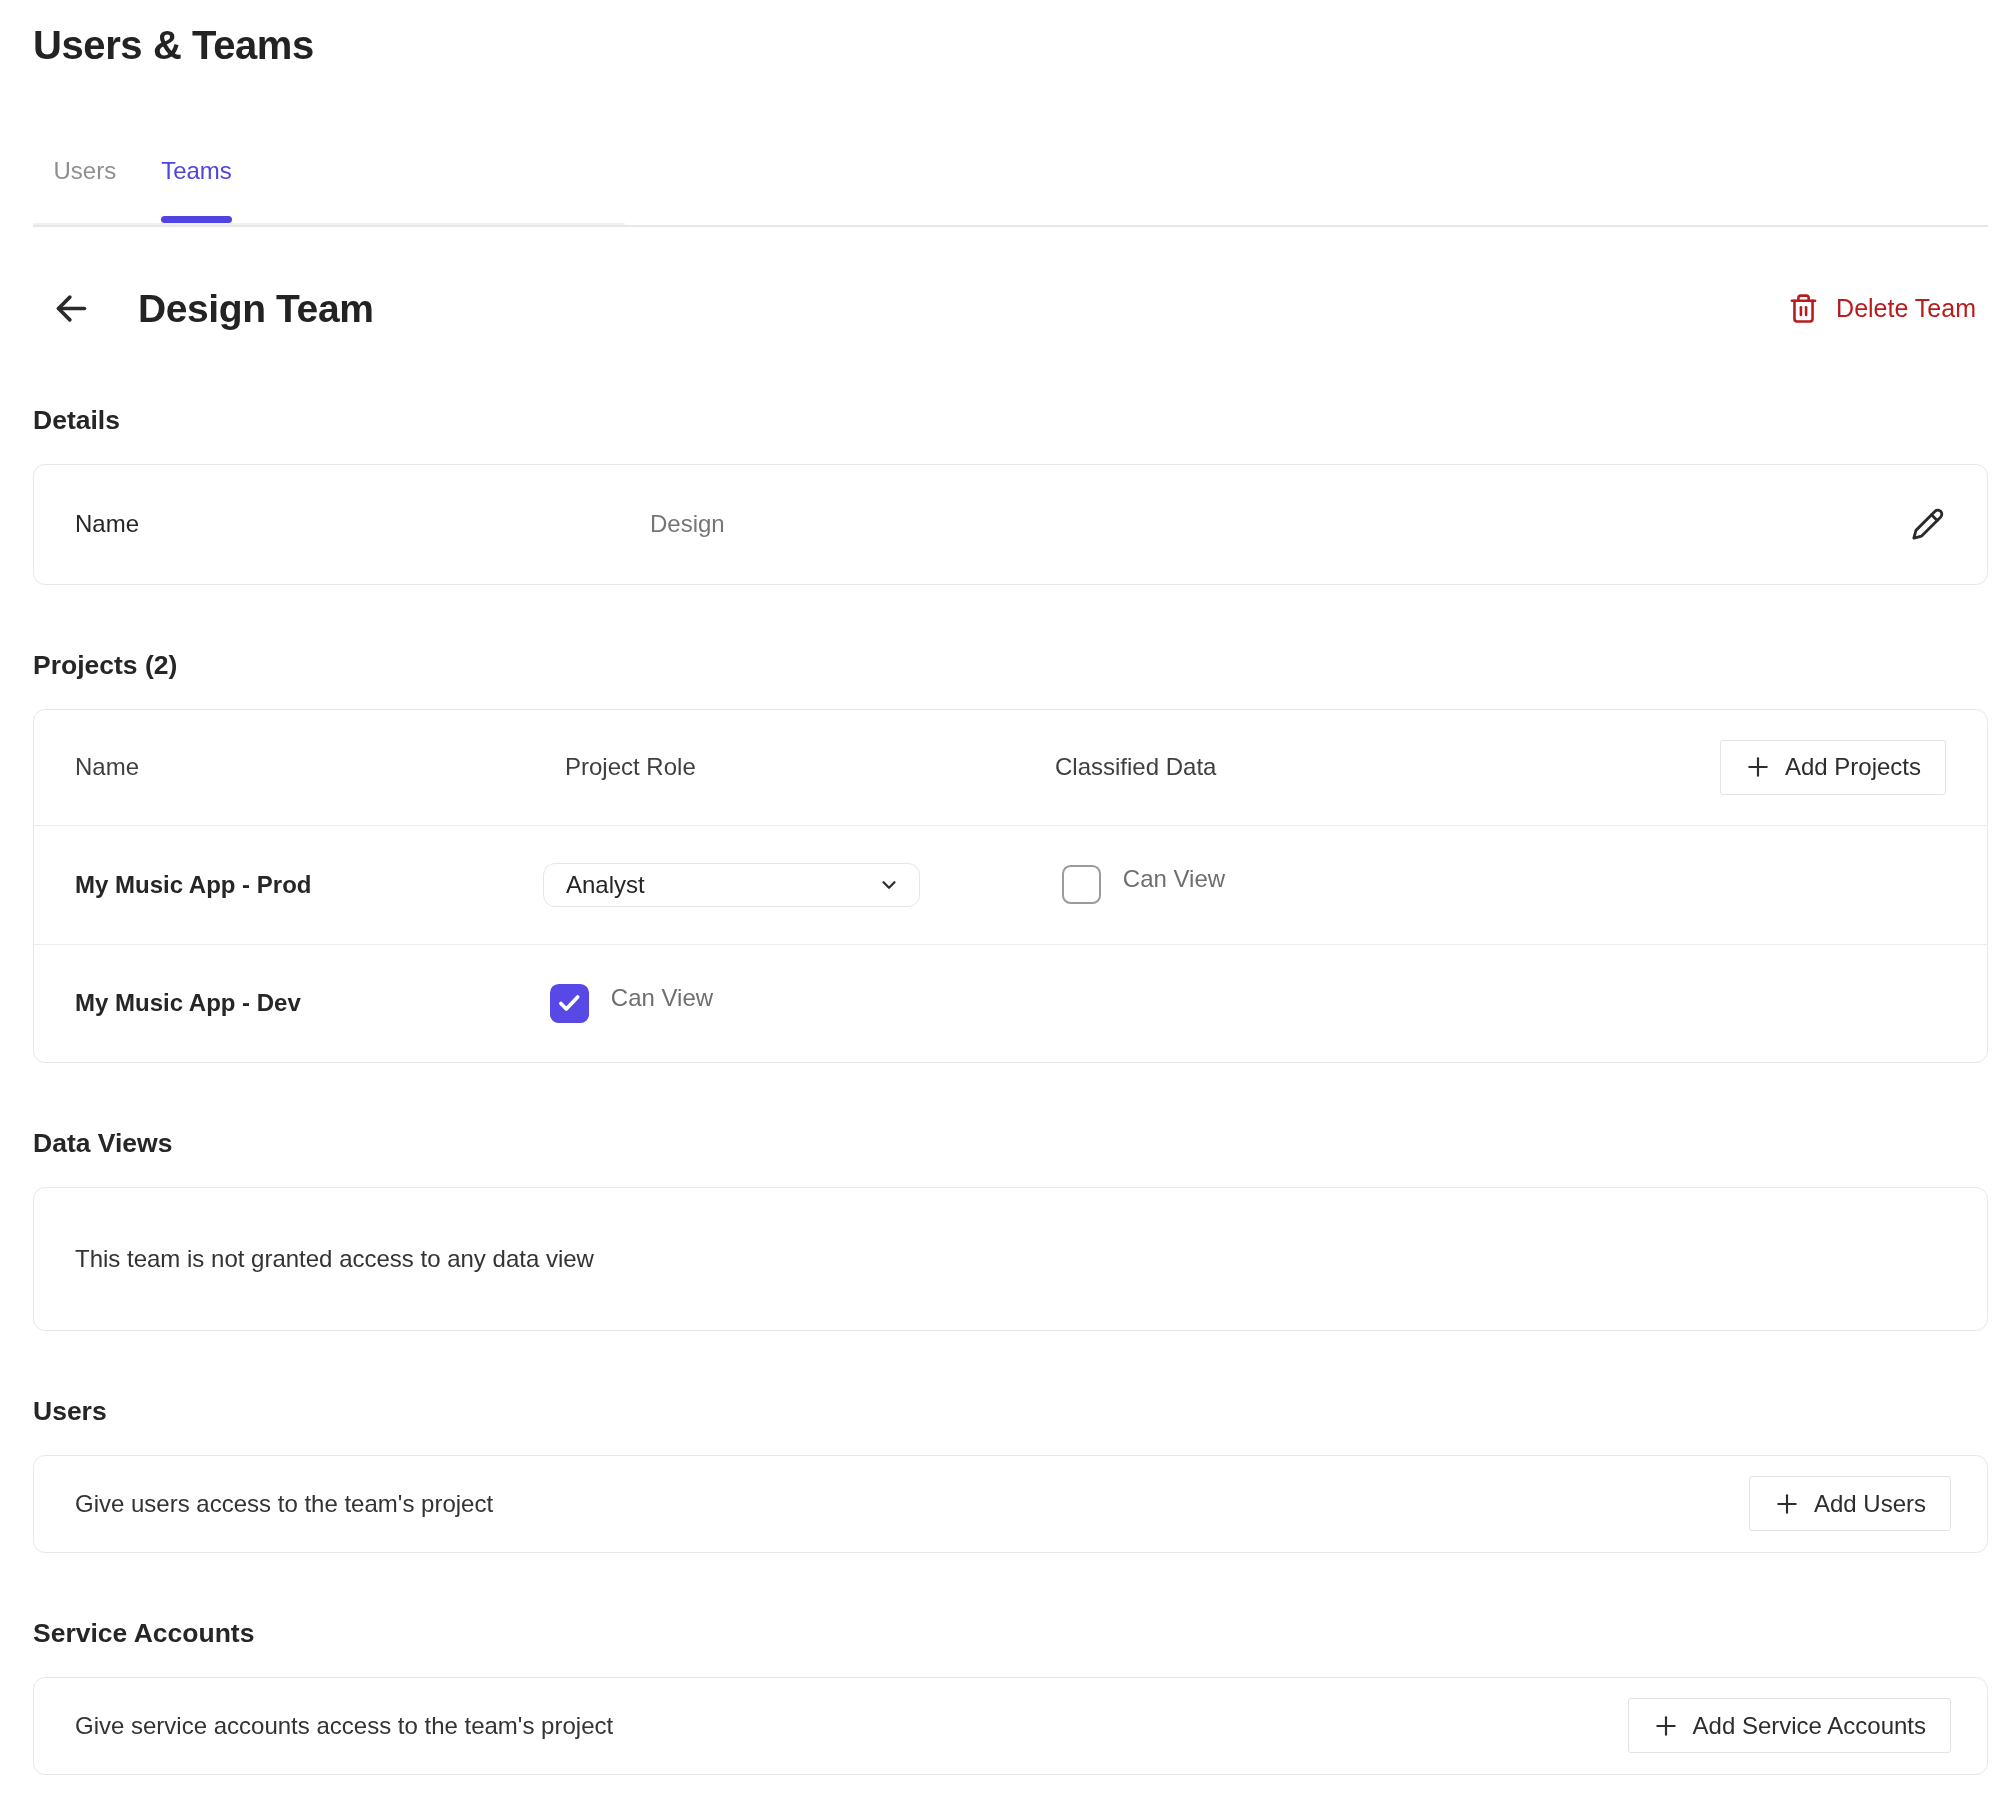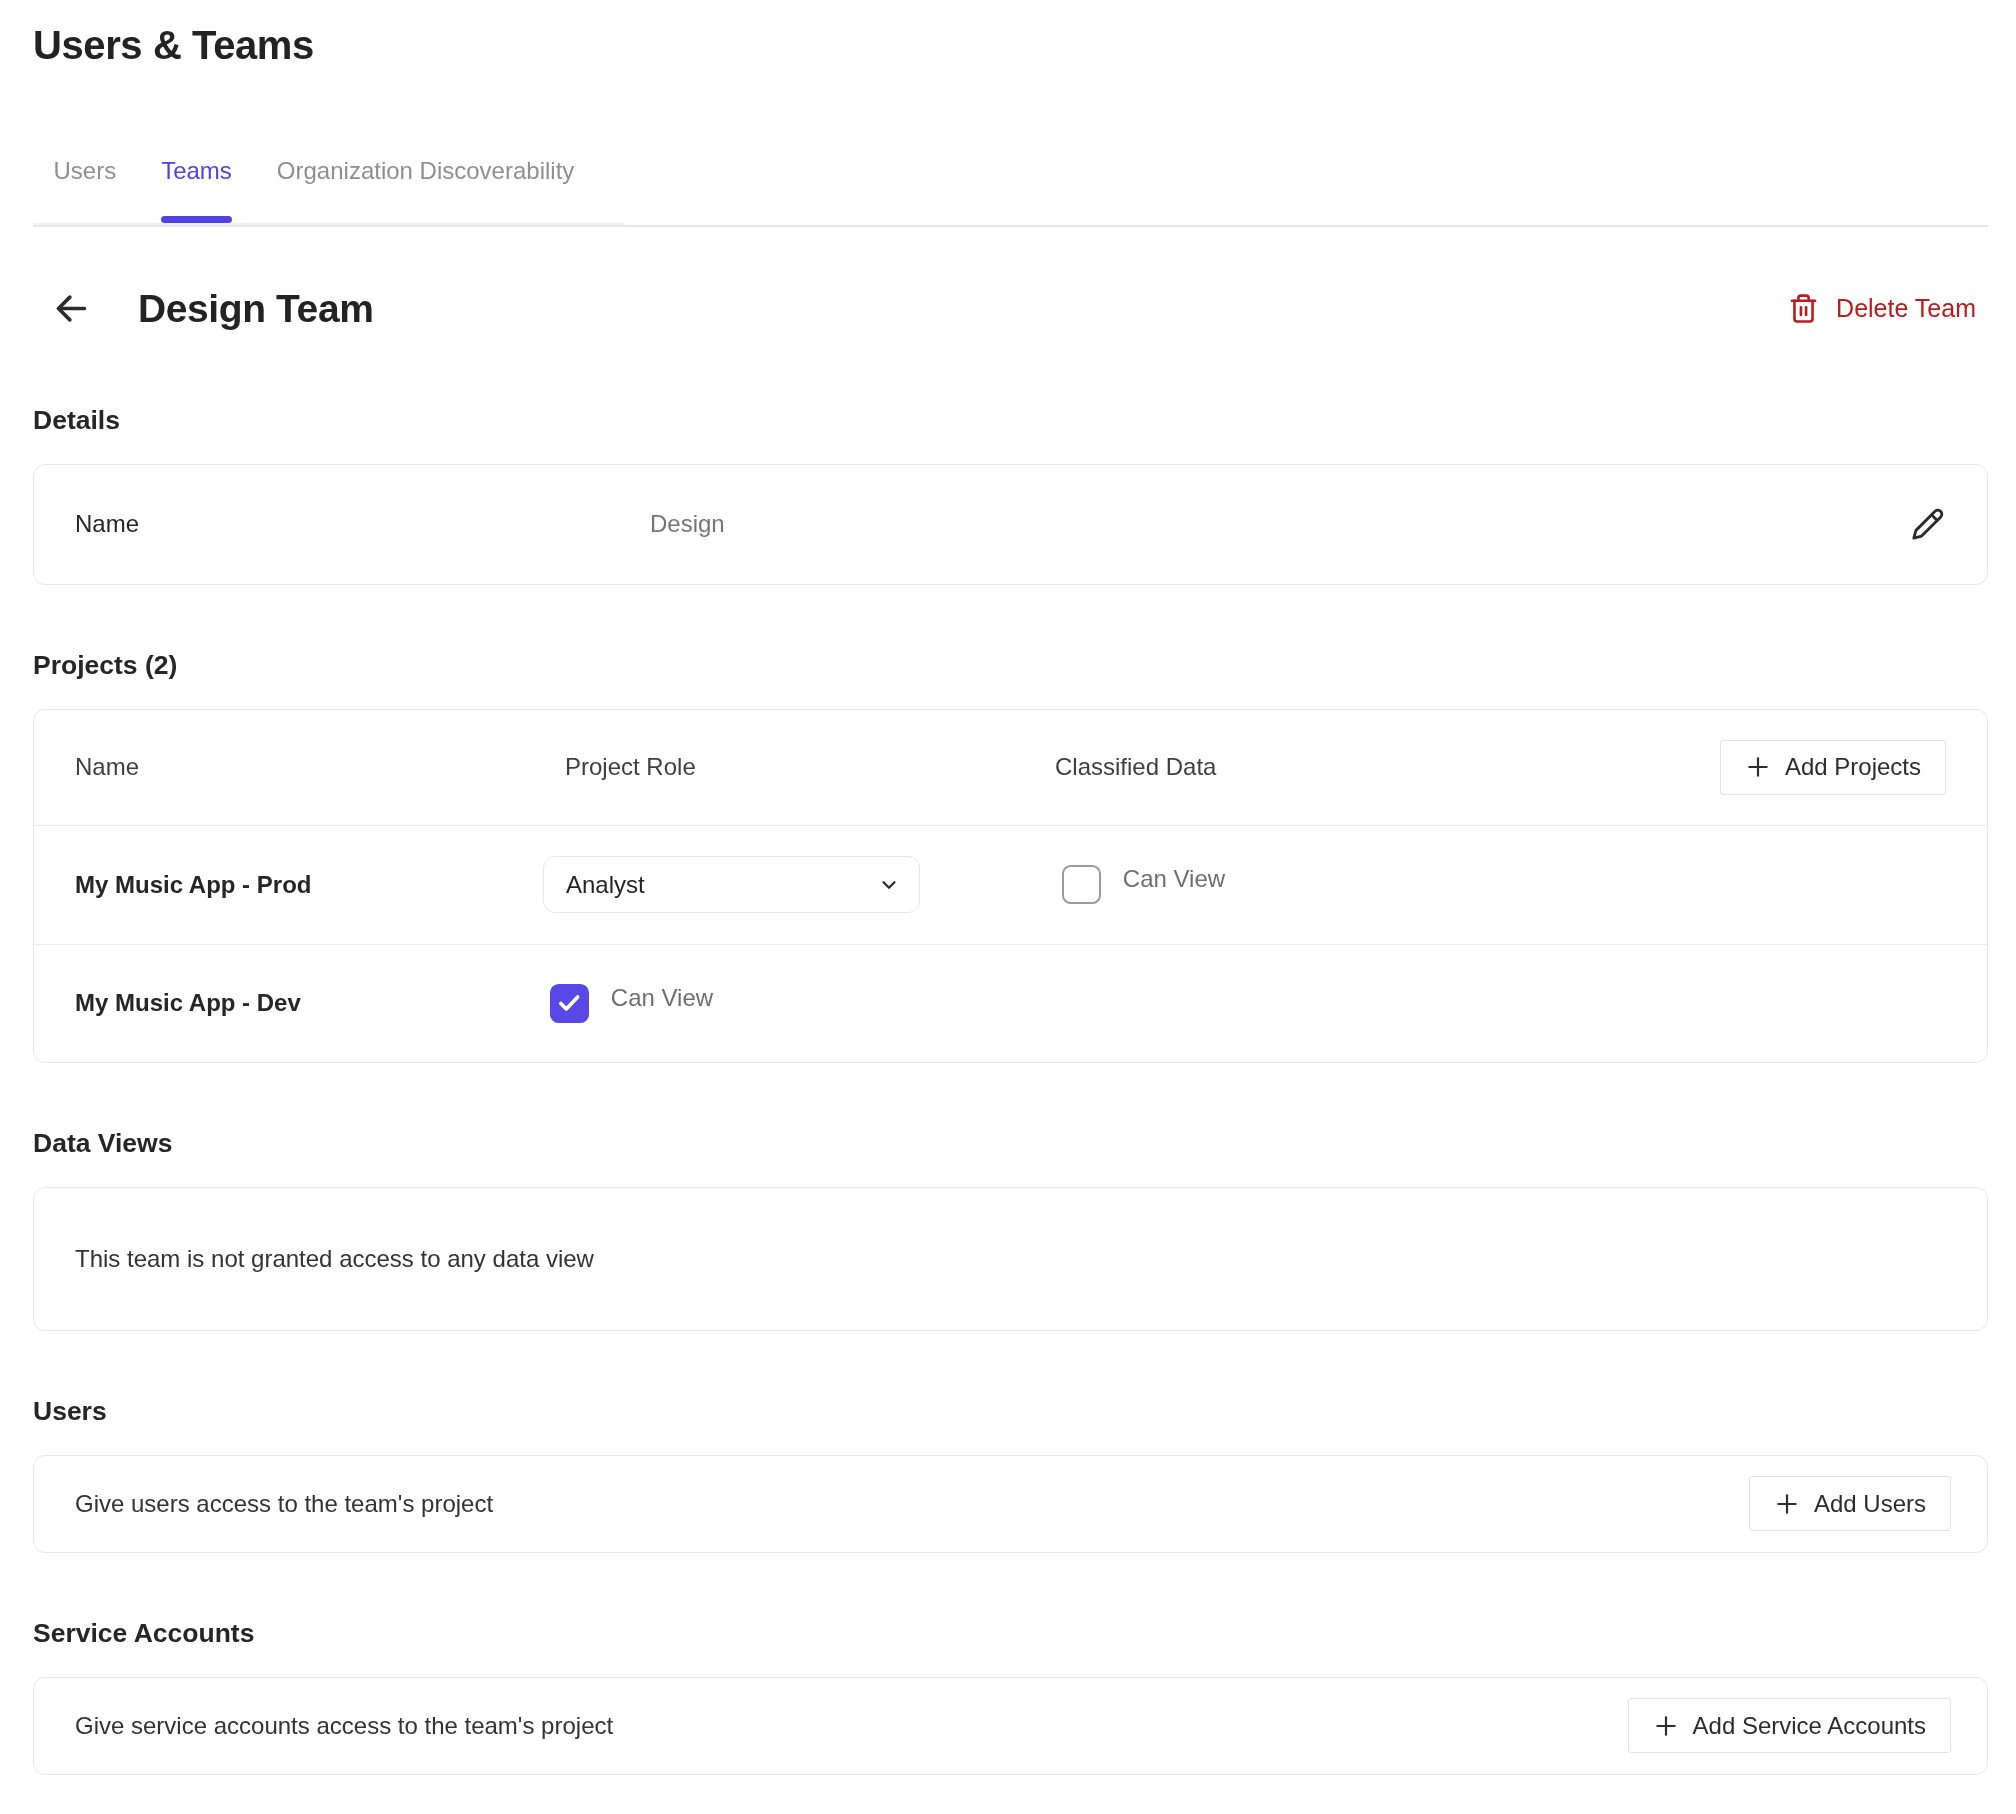--- a/index.html
+++ b/index.html
@@ -128,21 +128,21 @@
     align-items: center;
     padding: 0 41px;
   }
   .trow.thead { height: 116px; border-bottom: 1.7px solid #ececec; }
   .trow.tbody { height: 118px; }
   .trow.tbody + .trow.tbody { border-top: 1.7px solid #ececec; }
   .th { font-size: 24px; color: #3f3f3f; }
   .th.role { padding-left: 22px; }
   .cell-name { font-size: 24px; font-weight: 700; color: #262626; }
   .select {
-    width: 377px; height: 57px;
+    width: 377px; height: 44px;
     border: 1.7px solid #e6e6e6;
     border-radius: 12px;
     background: #fff;
     display: flex; align-items: center; justify-content: space-between;
     padding: 0 19px 0 22px;
     font-size: 24px; color: #252525;
     cursor: pointer;
   }
   .select .chev { color: #2b2b2b; }
   .canview { display: flex; align-items: flex-start; gap: 22px; padding-left: 6.8px; }
@@ -191,21 +191,20 @@
 <body>
 
 <div class="page">
 
   <h1 class="page-title">Users &amp; Teams</h1>
 
   <div class="tabs-row">
     <div class="tabs">
       <button class="tab">Users</button>
       <button class="tab active">Teams</button>
-      <button class="tab">Organization Discoverability</button>
     </div>
     <div class="seg"></div>
     <div class="full"></div>
   </div>
 
   <div class="team-header">
     <button class="back-btn">
       <span>
         <svg width="39" height="39" viewBox="0 0 24 24" fill="none" stroke="currentColor" stroke-width="2.2" stroke-linecap="round" stroke-linejoin="round">
           <line x1="20" y1="12" x2="4" y2="12"></line>

